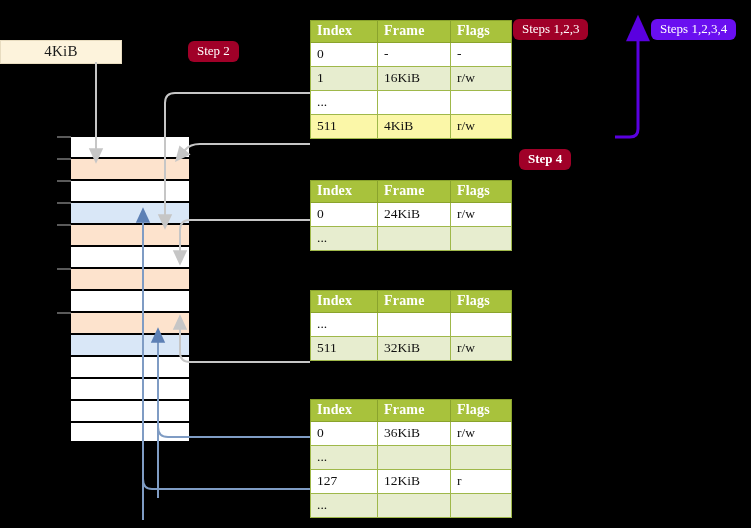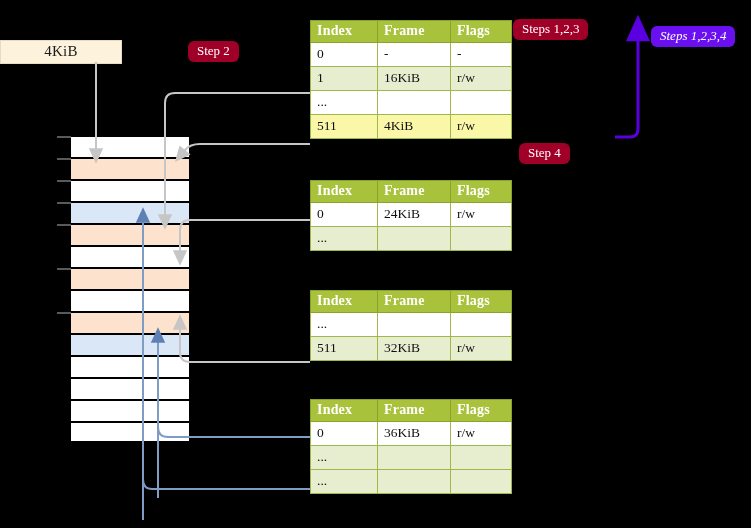--- a/index.html
+++ b/index.html
@@ -102,25 +102,25 @@
 </style>
 </head>
 <body>
 
 <div id="stage">
 
   <div class="size-label" style="left:0px; top:40px; width:120px; height:22px;">4KiB</div>
 
   <div class="step-badge badge-crimson" style="left:188px; top:41px;">Step 2</div>
 
-  <div class="step-badge badge-crimson" style="left:519px; top:143px;">Step 4</div>
+  <div class="step-badge badge-crimson" style="left:519px; top:149px;font-weight:bold;">Step 4</div>
 
   <div class="step-badge badge-crimson" style="left:513px; top:19px;">Steps 1,2,3</div>
 
-  <div class="step-badge badge-violet" style="left:651px; top:26px;font-style:italic;">Steps 1,2,3,4</div>
+  <div class="step-badge badge-violet" style="left:651px; top:19px;">Steps 1,2,3,4</div>
 
   <div id="memgrid" style="left:70px; top:135px;">
       <div class="mrow m-white" style="top: 0px; height: 22px;">
         <span class="tick" style="top: -1px;"></span>
       </div>
       <div class="mrow m-peach" style="top: 22px; height: 22px;">
         <span class="tick" style="top: -1px;"></span>
       </div>
       <div class="mrow m-white" style="top: 44px; height: 22px;">
         <span class="tick" style="top: -1px;"></span>
@@ -233,20 +233,25 @@
       <tbody>
         <tr class="row-white">
           <td class="col-index">0</td>
           <td class="col-frame">36KiB</td>
           <td class="col-flags">r/w</td>
         </tr>
         <tr class="row-tint">
           <td class="col-index">...</td>
           <td class="col-frame"></td>
           <td class="col-flags"></td>
+        </tr>
+        <tr class="row-white">
+          <td class="col-index">127</td>
+          <td class="col-frame">12KiB</td>
+          <td class="col-flags">r</td>
         </tr>
         <tr class="row-tint">
           <td class="col-index">...</td>
           <td class="col-frame"></td>
           <td class="col-flags"></td>
         </tr>
       </tbody>
     </table>
 
   <svg class="overlay" viewBox="0 0 751 528">

